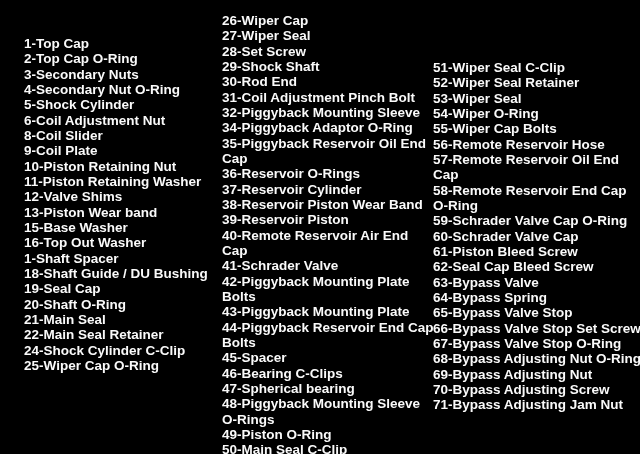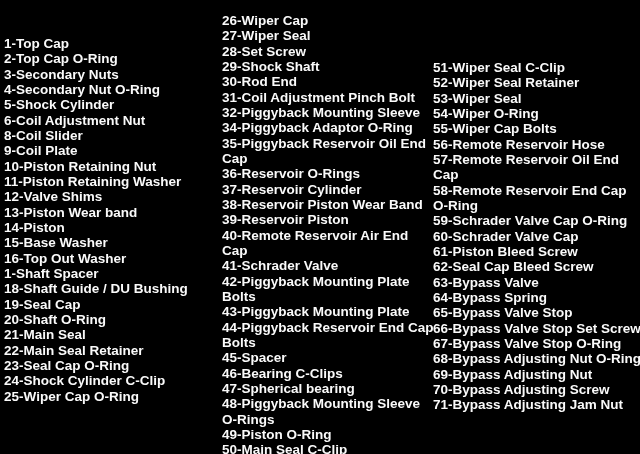--- a/index.html
+++ b/index.html
@@ -18,21 +18,21 @@
     line-height: 15.33px;
     font-weight: 400;
     color: #fafafa;
     -webkit-font-smoothing: antialiased;
   }
   .col {
     position: absolute;
     word-wrap: break-word;
     font-weight: bold;
   }
-  .col-1 { left: 4px;   top: 36px; width: 212px; }
+  .col-1 { left: 24px;   top: 36px; width: 212px; }
   .col-2 { left: 222px; top: 13px; width: 214px; }
   .col-3 { left: 433px; top: 60px; width: 210px; }
   .part-item {
     white-space: normal;
   }
 </style>
 </head>
 <body>
 
 <div class="canvas">
@@ -42,30 +42,28 @@
       <div class="part-item">3-Secondary Nuts</div>
       <div class="part-item">4-Secondary Nut O-Ring</div>
       <div class="part-item">5-Shock Cylinder</div>
       <div class="part-item">6-Coil Adjustment Nut</div>
       <div class="part-item">8-Coil Slider</div>
       <div class="part-item">9-Coil Plate</div>
       <div class="part-item">10-Piston Retaining Nut</div>
       <div class="part-item">11-Piston Retaining Washer</div>
       <div class="part-item">12-Valve Shims</div>
       <div class="part-item">13-Piston Wear band</div>
-      <div class="part-item">14-Piston</div>
       <div class="part-item">15-Base Washer</div>
       <div class="part-item">16-Top Out Washer</div>
       <div class="part-item">1-Shaft Spacer</div>
       <div class="part-item">18-Shaft Guide / DU Bushing</div>
       <div class="part-item">19-Seal Cap</div>
       <div class="part-item">20-Shaft O-Ring</div>
       <div class="part-item">21-Main Seal</div>
       <div class="part-item">22-Main Seal Retainer</div>
-      <div class="part-item">23-Seal Cap O-Ring</div>
       <div class="part-item">24-Shock Cylinder C-Clip</div>
       <div class="part-item">25-Wiper Cap O-Ring</div>
     </div>
   <div class="col col-2">
       <div class="part-item">26-Wiper Cap</div>
       <div class="part-item">27-Wiper Seal</div>
       <div class="part-item">28-Set Screw</div>
       <div class="part-item">29-Shock Shaft</div>
       <div class="part-item">30-Rod End</div>
       <div class="part-item">31-Coil Adjustment Pinch Bolt</div>

